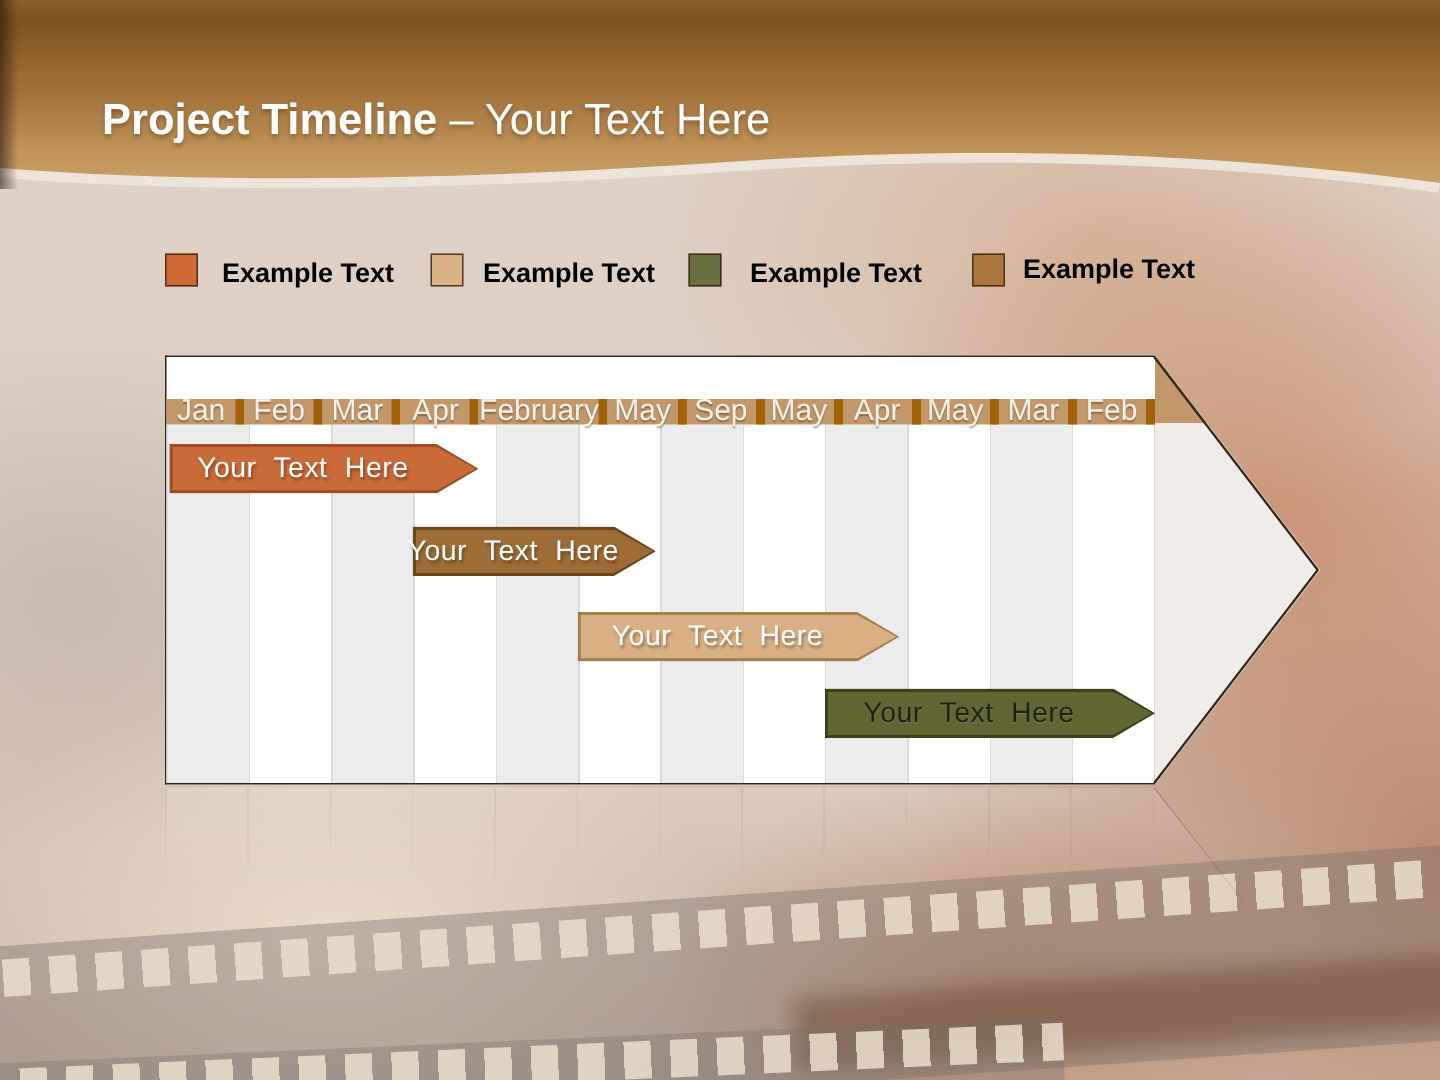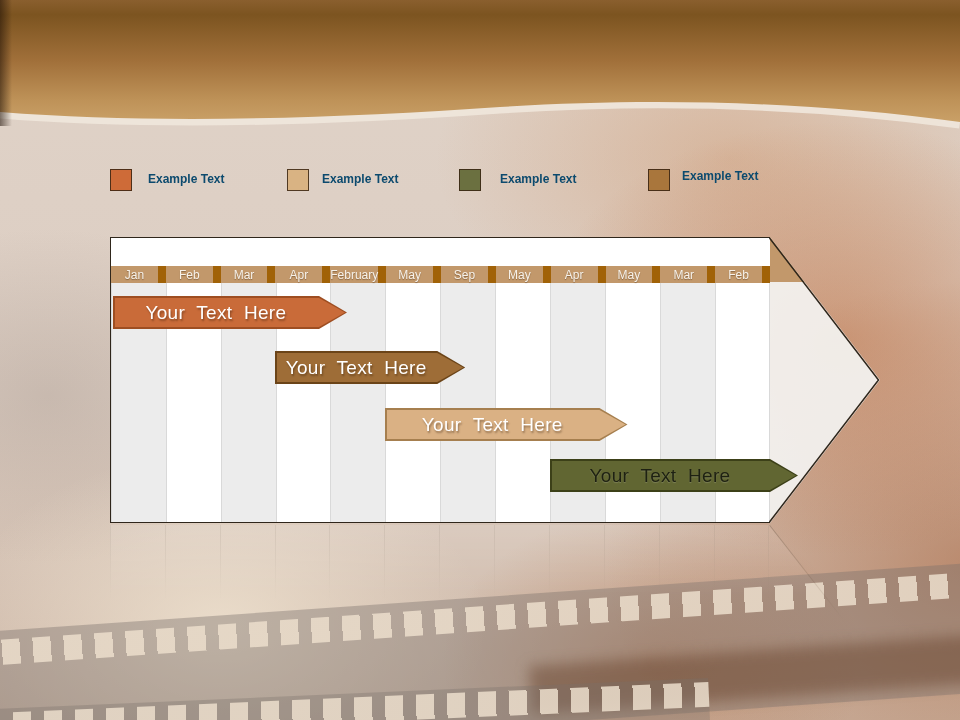--- a/index.html
+++ b/index.html
@@ -46,51 +46,51 @@
   }
   .title .t-bold{font-weight:bold;}
   .title .t-reg{font-weight:normal;}
   
   .legend-item{position:absolute;top:168px;height:24px;}
   .legend-item .swatch{
     position:absolute;left:0;top:1px;width:22px;height:22px;box-sizing:border-box;
     border:1px solid rgba(55,35,18,.85);
   }
   .legend-item .lg-label{
-    position:absolute;left:37px;top:4px;font-size:12px;font-weight:bold;color:#0c4a6e;white-space:nowrap;
+    position:absolute;left:37px;top:4px;font-size:18px;font-weight:bold;color:#000000;white-space:nowrap;
   }
   .li-1{left:110px;} .li-1 .lg-label{left:38px;}
   .li-2{left:287px;} .li-2 .lg-label{left:35px;}
   .li-3{left:459px;} .li-3 .lg-label{left:41px;}
   .li-4{left:648px;} .li-4 .lg-label{left:34px;top:1px;}
   
   .tl{position:absolute;left:110px;top:237px;width:770px;height:286px;}
   .tl-body{
     position:absolute;left:0;top:0;width:660px;height:286px;box-sizing:border-box;
     border:1.5px solid #2F261B;border-right:none;background:#FFFFFF;
   }
   .tl-head{position:absolute;left:0;top:0;right:0;height:45px;display:flex;}
   .month{
-    flex:1;background:var(--month-bg,#C2986B);border-right:8px solid #a16207;
-    color:#F7F2EA;font-size:12px;display:flex;align-items:center;justify-content:center;
+    flex:1;background:var(--month-bg,#C2986B);border-right:6px solid #a16207;
+    color:#F7F2EA;font-size:20px;display:flex;align-items:center;justify-content:center;
     text-shadow:0 1px 1px rgba(70,45,20,.45);
     margin-top:28px;
   }
   .tl-grid{
     position:absolute;left:0;top:45px;right:0;bottom:0;
     background-image:
       repeating-linear-gradient(90deg,#D9D9D9 0 1px,rgba(0,0,0,0) 1px 54.87px),
       repeating-linear-gradient(90deg,#ECECEC 0 54.87px,#FFFFFF 54.87px 109.74px);
   }
   .tip{position:absolute;left:660px;top:0;width:110px;height:286px;}
   .tip-fill{position:absolute;inset:0;clip-path:polygon(0 0,100% 50%,0 100%);background:rgba(243,242,240,.93);}
   .tip-head{position:absolute;left:0;top:0;width:40px;height:46px;clip-path:polygon(0 0,34.6px 45px,0 45px);background:var(--month-bg,#C2986B);}
   .tip-outline{position:absolute;left:0;top:0;pointer-events:none;}
   
-  .bar{position:absolute;height:33px;padding-left:28px;}
+  .bar{position:absolute;height:33px;}
   .bar-border{position:absolute;inset:0;clip-path:polygon(0 0,calc(100% - 28px) 0,100% 50%,calc(100% - 28px) 100%,0 100%);}
   .bar-fill{position:absolute;inset:2px;clip-path:polygon(0 0,calc(100% - 26px) 0,100% 50%,calc(100% - 26px) 100%,0 100%);}
   .bar-label{
     position:absolute;left:0;right:28px;top:0;bottom:0;display:flex;align-items:center;justify-content:center;
     font-size:19px;word-spacing:6px;letter-spacing:.3px;color:#fff;
     text-shadow:1px 2px 2px rgba(40,20,5,.40);white-space:nowrap;
   }
   .bar-4 .bar-label{text-shadow:0 1px 1px rgba(255,255,255,.18);}
   
   .refl{
@@ -128,20 +128,24 @@
           <stop offset="12%" stop-color="#7C5420"></stop>
           <stop offset="50%" stop-color="#A1703A"></stop>
           <stop offset="82%" stop-color="#BE9258"></stop>
           <stop offset="100%" stop-color="#C9A067"></stop>
         </linearGradient>
       </defs>
       <path d="M0,112 C150,124 330,119 500,107 C640,98 800,100 960,122" fill="none" stroke="#EFE7DB" stroke-width="13" opacity="0.9"></path>
       <path d="M0,0 H960 V122 C800,100 640,98 500,107 C330,119 150,124 0,112 Z" fill="url(#hdr)"></path>
     </svg>
     <div class="header-left-shade"></div>
+    <div class="title">
+      <span class="t-bold">Project Timeline</span>
+      <span class="t-reg">– Your Text Here</span>
+    </div>
   </div>
 
   <div class="legend-item li-1">
     <span class="swatch" style="background-color: rgb(206, 107, 56);"></span>
     <span class="lg-label">Example Text</span>
   </div>
   <div class="legend-item li-2">
     <span class="swatch" style="background-color: rgb(217, 179, 131);"></span>
     <span class="lg-label">Example Text</span>
   </div>

